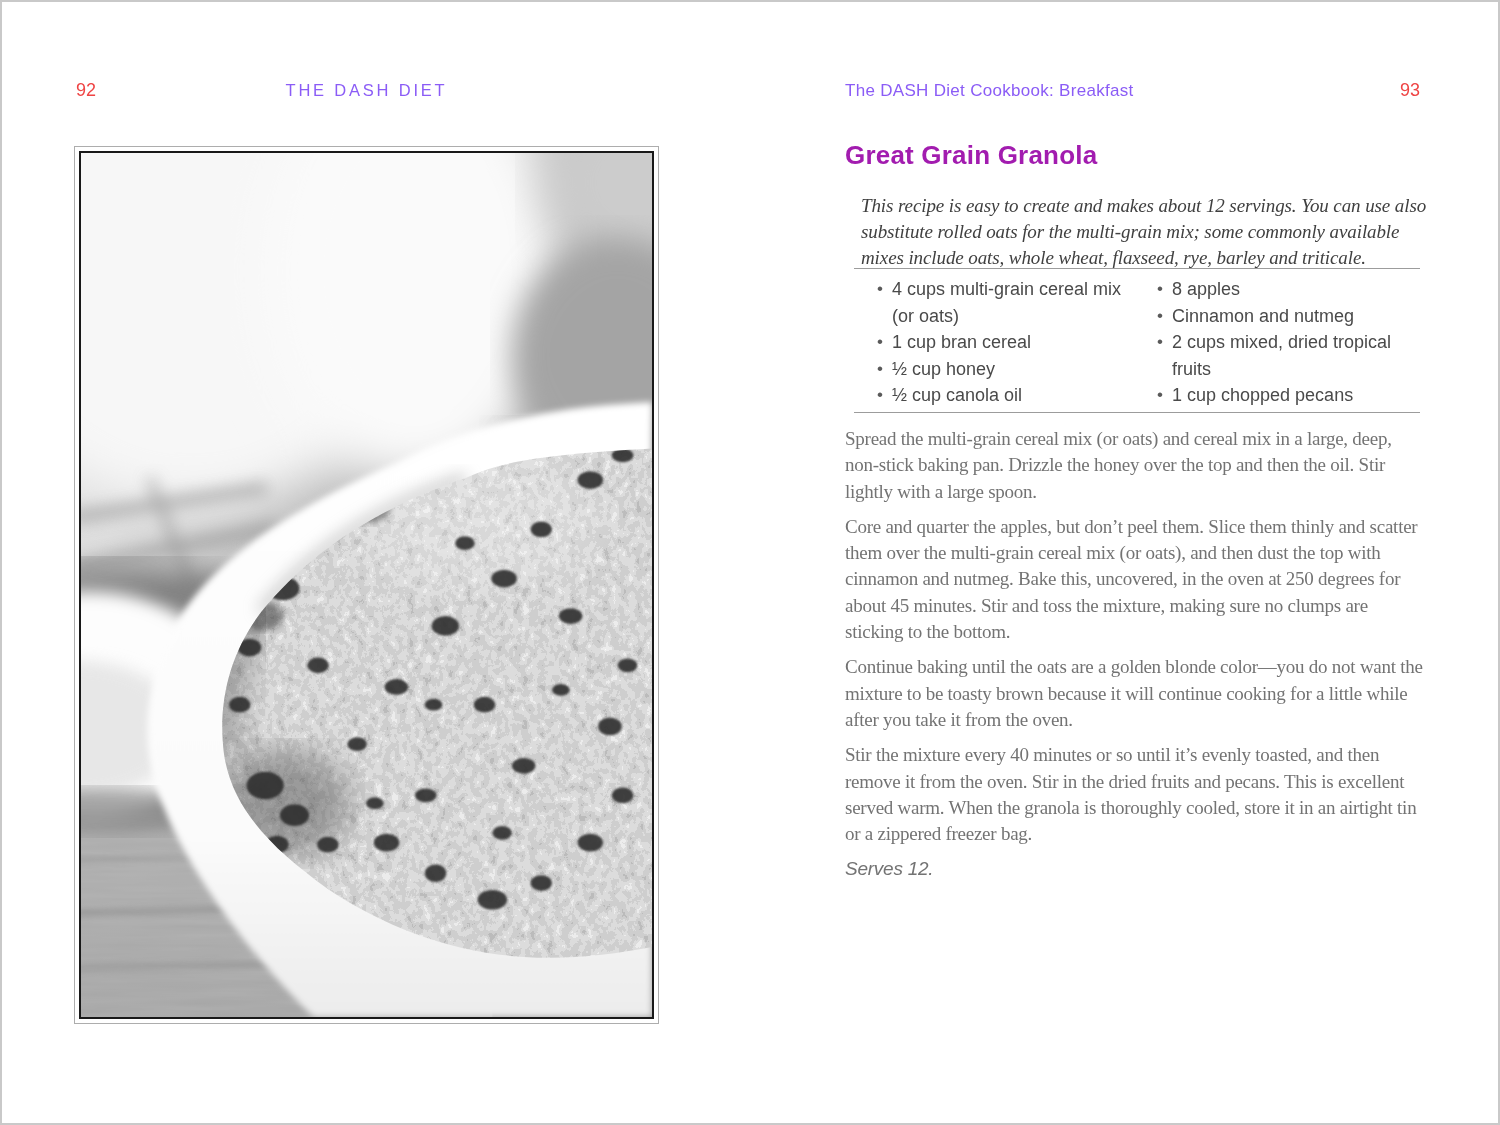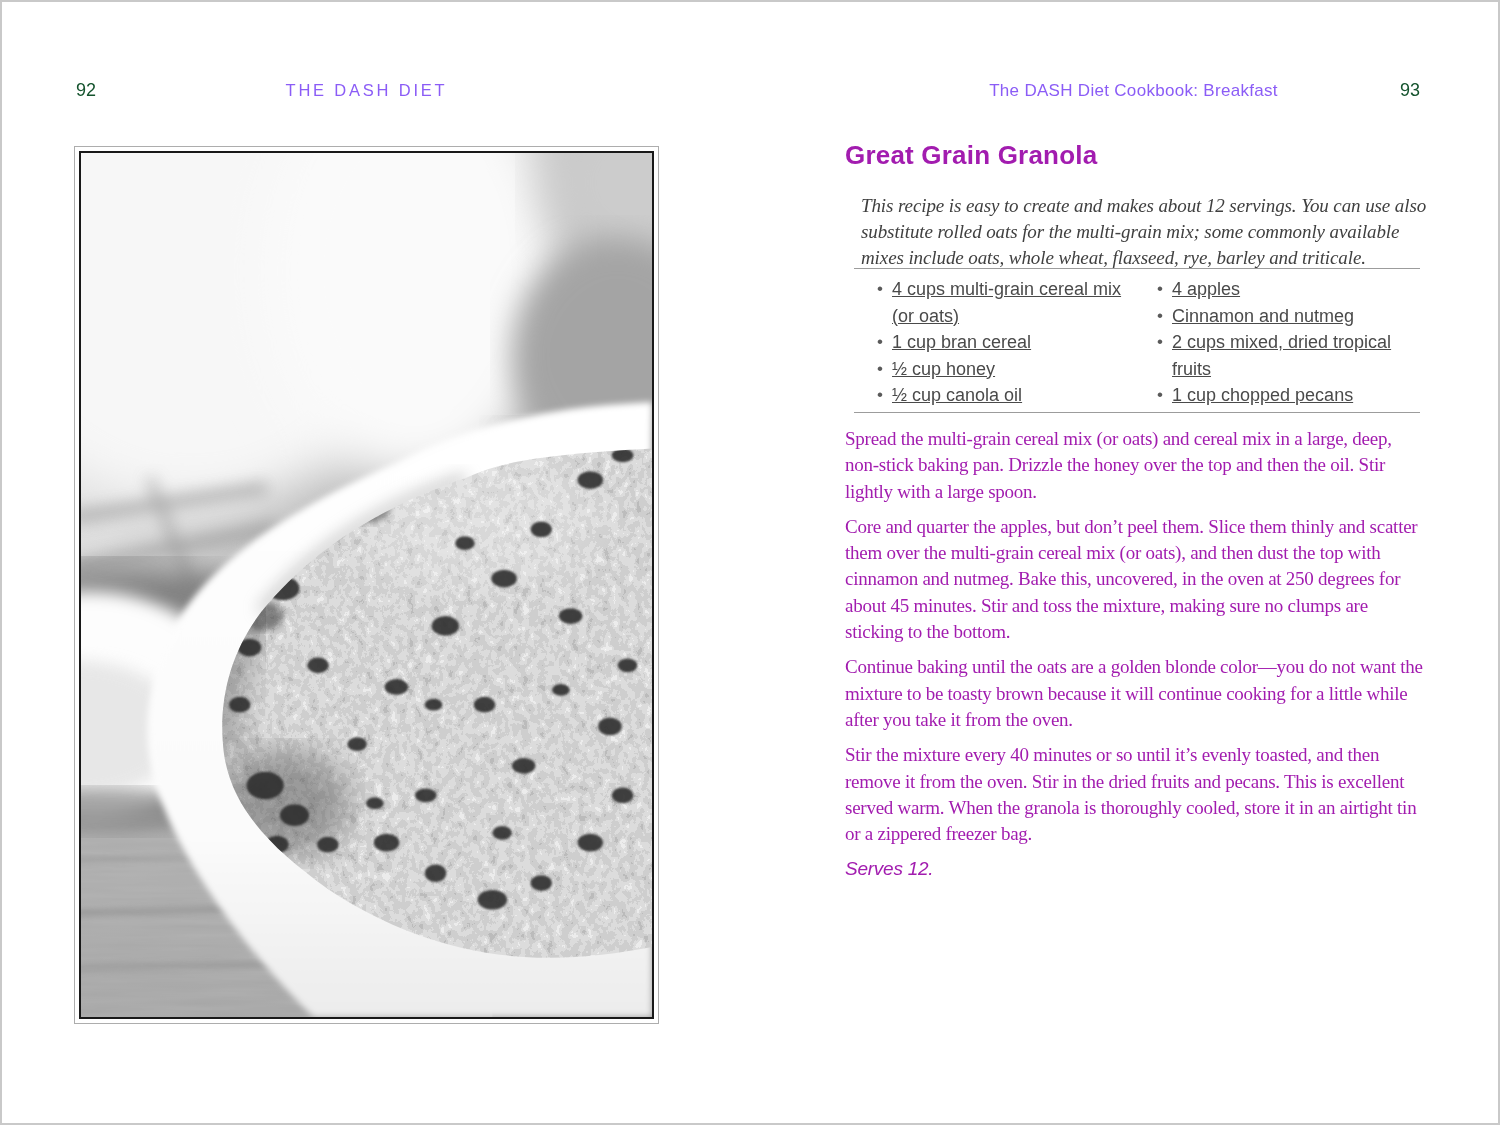--- a/index.html
+++ b/index.html
@@ -2,26 +2,26 @@
 <html><head>
 <meta charset="utf-8">
 <style>
   html,body { margin:0; padding:0; background:#ffffff; }
   .canvas {
     position:relative; width:1500px; height:1125px; box-sizing:border-box;
     background:#ffffff; border:2px solid #c9c9c9; overflow:hidden;
     font-family:"Liberation Sans", sans-serif;
   }
   
-  .pagenum { position:absolute; top:78px; font-size:18px; color:#14532d; }
+  .pagenum { position:absolute; top:78px; font-size:18px; color:#ef4444; }
   .pn-left  { left:74px; }
   .pn-right { left:1398px; }
   .running-head { position:absolute; top:79px; color:#8b5cf6; }
   .rh-left  { left:72px; width:585px; text-align:center; font-size:16.5px; letter-spacing:2.8px; }
-  .rh-right { left:843px; width:577px; text-align:center; font-size:17px; letter-spacing:0.3px; }
+  .rh-right { left:843px; width:577px; font-size:17px; letter-spacing:0.3px; }
 
   
   .photo-frame {
     position:absolute; left:72px; top:144px; width:575px; height:868px;
     margin:0; border:1px solid #adadad; padding:4px; background:#ffffff;
   }
   .photo-inner { width:100%; height:100%; border:2px solid #191919; box-sizing:border-box; overflow:hidden; }
   .photo-inner svg { display:block; width:100%; height:100%; }
 
   
@@ -33,29 +33,29 @@
     position:absolute; left:843px; top:175px; width:580px; margin:16px;
     font-family:"Liberation Serif", serif; font-style:italic;
     font-size:19px; line-height:26px; letter-spacing:-0.1px; color:#404040;
   }
   .ingredients {
     position:absolute; left:852px; top:266px; width:566px;
     border-top:1px solid #9c9c9c; border-bottom:1px solid #9c9c9c;
     padding:7px 0 3px 0; display:flex; box-sizing:content-box;
   }
   .ing-col { list-style:none; margin:0; box-sizing:border-box;
-    font-size:18px; line-height:26.5px; color:#4a4a4a;text-decoration:underline; }
+    font-size:18px; line-height:26.5px; color:#4a4a4a; }
   .ing-col1 { width:286px; padding:0 0 0 38px; }
   .ing-col2 { width:280px; padding:0 0 0 32px; }
   .ing-col li { position:relative; }
   .ing-col li::before { content:"•"; position:absolute; left:-15px; top:0; color:#5a5a5a; font-size:17px; }
   .steps {
     position:absolute; left:843px; top:424px; width:580px;
     font-family:"Liberation Serif", serif; font-size:19px; line-height:26.3px;
-    letter-spacing:-0.25px; color:#a21caf;
+    letter-spacing:-0.25px; color:#737373;
   }
   .steps p { margin:0 0 9px 0; }
   .serves { font-family:Liberation Sans, sans-serif; font-style:italic; margin:0; }
 </style>
 </head>
 <body>
 
 <div class="canvas">
 
   <section>
@@ -221,21 +221,21 @@
       <p class="intro">This recipe is easy to create and makes about 12 servings. You can use also substitute rolled oats for the multi-grain mix; some commonly available mixes include oats, whole wheat, flaxseed, rye, barley and triticale.</p>
 
       <div class="ingredients">
         <ul class="ing-col ing-col1">
           <li>4 cups multi-grain cereal mix (or oats)</li>
           <li>1 cup bran cereal</li>
           <li>½ cup honey</li>
           <li>½ cup canola oil</li>
         </ul>
         <ul class="ing-col ing-col2">
-          <li>4 apples</li>
+          <li>8 apples</li>
           <li>Cinnamon and nutmeg</li>
           <li>2 cups mixed, dried tropical fruits</li>
           <li>1 cup chopped pecans</li>
         </ul>
       </div>
 
       <div class="steps">
         <p>Spread the multi-grain cereal mix (or oats) and cereal mix in a large, deep, non-stick baking pan. Drizzle the honey over the top and then the oil. Stir lightly with a large spoon.</p>
         <p>Core and quarter the apples, but don’t peel them. Slice them thinly and scatter them over the multi-grain cereal mix (or oats), and then dust the top with cinnamon and nutmeg. Bake this, uncovered, in the oven at 250 degrees for about 45 minutes. Stir and toss the mixture, making sure no clumps are sticking to the bottom.</p>
         <p>Continue baking until the oats are a golden blonde color—you do not want the mixture to be toasty brown because it will continue cooking for a little while after you take it from the oven.</p>

